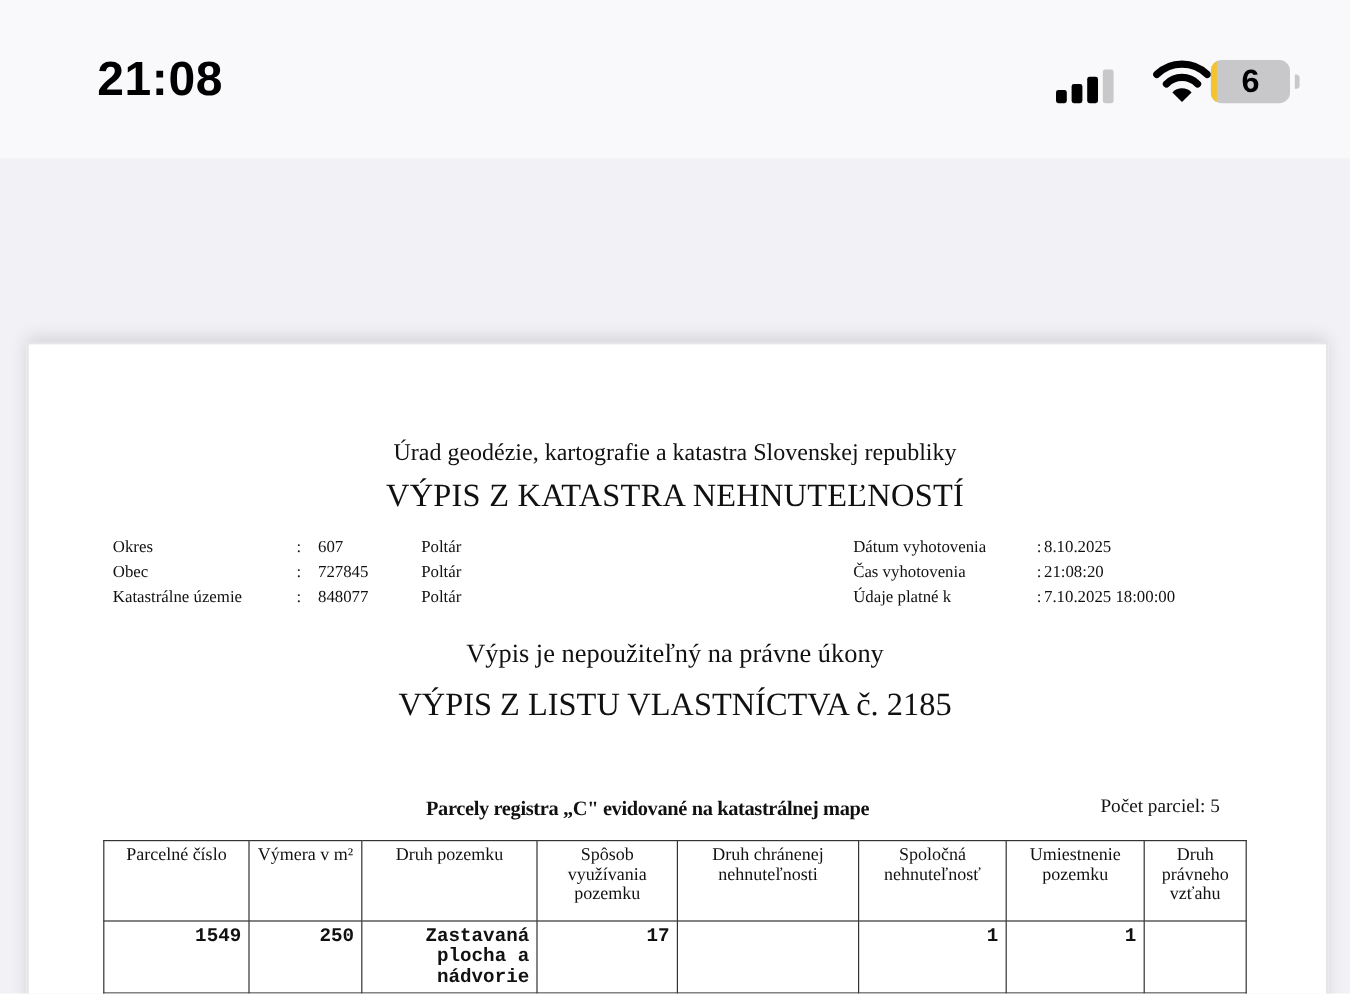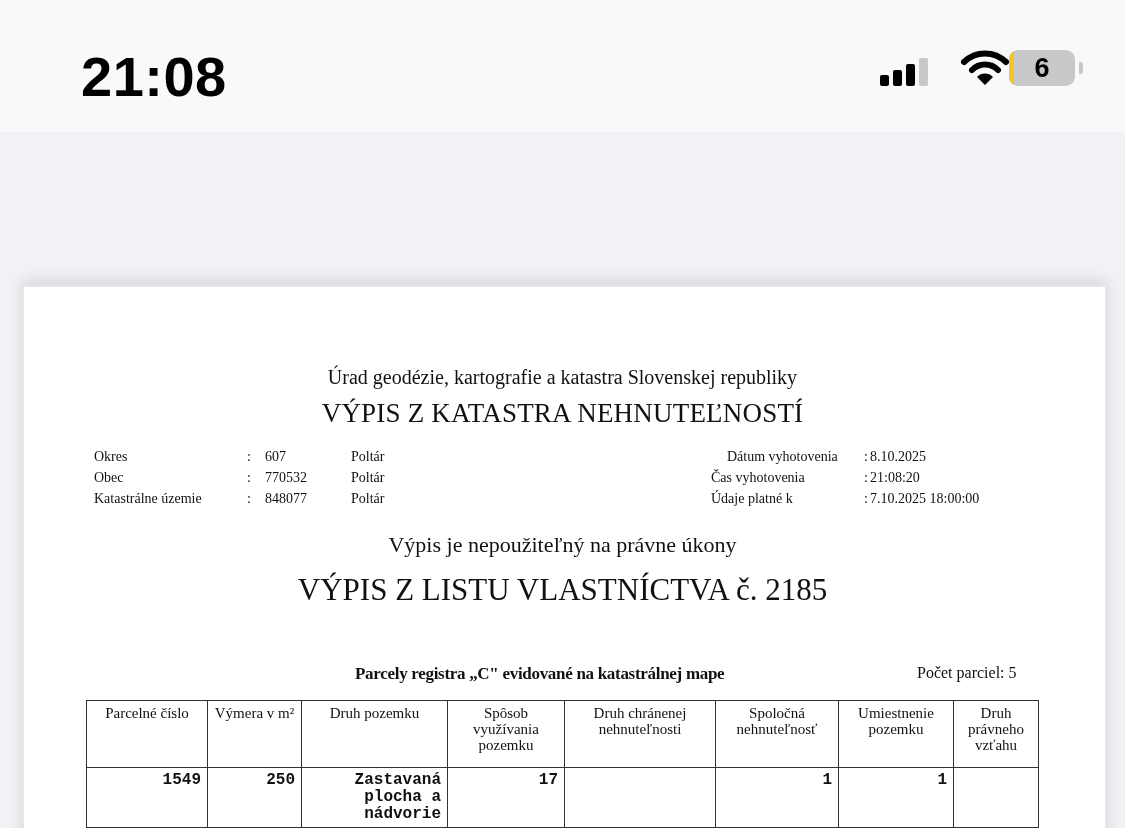--- a/index.html
+++ b/index.html
@@ -8,21 +8,21 @@
     background:#f2f1f6;
     font-family:"Liberation Serif", serif; color:#111;
   }
   .statusbar {
     position:absolute; left:0; top:0; width:1125px; height:132px;
     background:#f9f9fb;
   }
   .sb-time {
     position:absolute; left:81px; top:44px;
     font-family:"Liberation Sans", sans-serif; font-weight:700;
-    font-size:56px; letter-spacing:0.5px; color:#000;
+    font-size:40px; letter-spacing:0.5px; color:#000;
   }
   .sb-icons { position:absolute; left:880px; top:48px; height:40px; }
   .signal { position:absolute; left:0; top:0; width:60px; height:38px; }
   .signal span { position:absolute; bottom:0; width:9px; border-radius:2px; background:#000; }
   .wifi { position:absolute; left:80px; top:2px; width:50px; height:36px; }
   .battery {
     position:absolute; left:129px; top:2px; width:66px; height:36px;
     border-radius:9px; background:#c8c8cb; overflow:hidden;
   }
   .battery .fill { position:absolute; left:0; top:0; width:5px; height:36px; background:#f4c42a; }
@@ -38,21 +38,21 @@
   .paper {
     position:absolute; left:22px; top:285px; width:1081px; height:600px;
     background:#fff; border:2px solid #e6e6e8;
     box-shadow:0 -4px 14px rgba(0,0,0,0.12);
   }
   .doc { position:absolute; left:0; top:0; width:1125px; height:828px; }
   .center { position:absolute; left:0; width:1125px; text-align:center; }
   .h-office { top:366px; font-size:20px; }
   .h-main { top:398px; font-size:27px; letter-spacing:0.2px; }
   .h-unusable { top:532px; font-size:22px;font-family:Liberation Serif, serif; }
-  .h-lv { top:572px; font-size:31px; }
+  .h-lv { top:572px; font-size:27px; }
   .meta { position:absolute; font-size:14px; line-height:21px;text-decoration:underline; }
   .meta-row { position:relative; height:21px; }
   .meta-row span { position:absolute; top:0; white-space:nowrap; }
   .section-title { position:absolute; left:86px; top:625px; font-size:21px; }
   .parcels-title { position:absolute; left:355px; top:664px; font-size:17px; font-weight:700; letter-spacing:-0.3px; }
   .parcels-count { position:absolute; left:917px; top:664px; font-size:16px; }
   table.parcels {
     position:absolute; left:86px; top:700px; border-collapse:collapse;
     font-size:15px; table-layout:fixed;
   }
@@ -97,34 +97,34 @@
   <div class="meta" style="left:94px;top:446px;width:420px;">
     <div class="meta-row">
       <span style="left:0">Okres</span>
       <span style="left:153px">:</span>
       <span style="left:171px">607</span>
       <span style="left:257px">Poltár</span>
     </div>
     <div class="meta-row">
       <span style="left:0">Obec</span>
       <span style="left:153px">:</span>
-      <span style="left:171px">770532</span>
+      <span style="left:171px">727845</span>
       <span style="left:257px">Poltár</span>
     </div>
     <div class="meta-row">
       <span style="left:0">Katastrálne územie</span>
       <span style="left:153px">:</span>
       <span style="left:171px">848077</span>
       <span style="left:257px">Poltár</span>
     </div>
   </div>
 
   <div class="meta" style="left:711px;top:446px;width:340px;">
     <div class="meta-row">
-      <span style="left:16px">Dátum vyhotovenia</span>
+      <span style="left:0">Dátum vyhotovenia</span>
       <span style="left:153px">:</span>
       <span style="left:159px">8.10.2025</span>
     </div>
     <div class="meta-row">
       <span style="left:0">Čas vyhotovenia</span>
       <span style="left:153px">:</span>
       <span style="left:159px">21:08:20</span>
     </div>
     <div class="meta-row">
       <span style="left:0">Údaje platné k</span>

